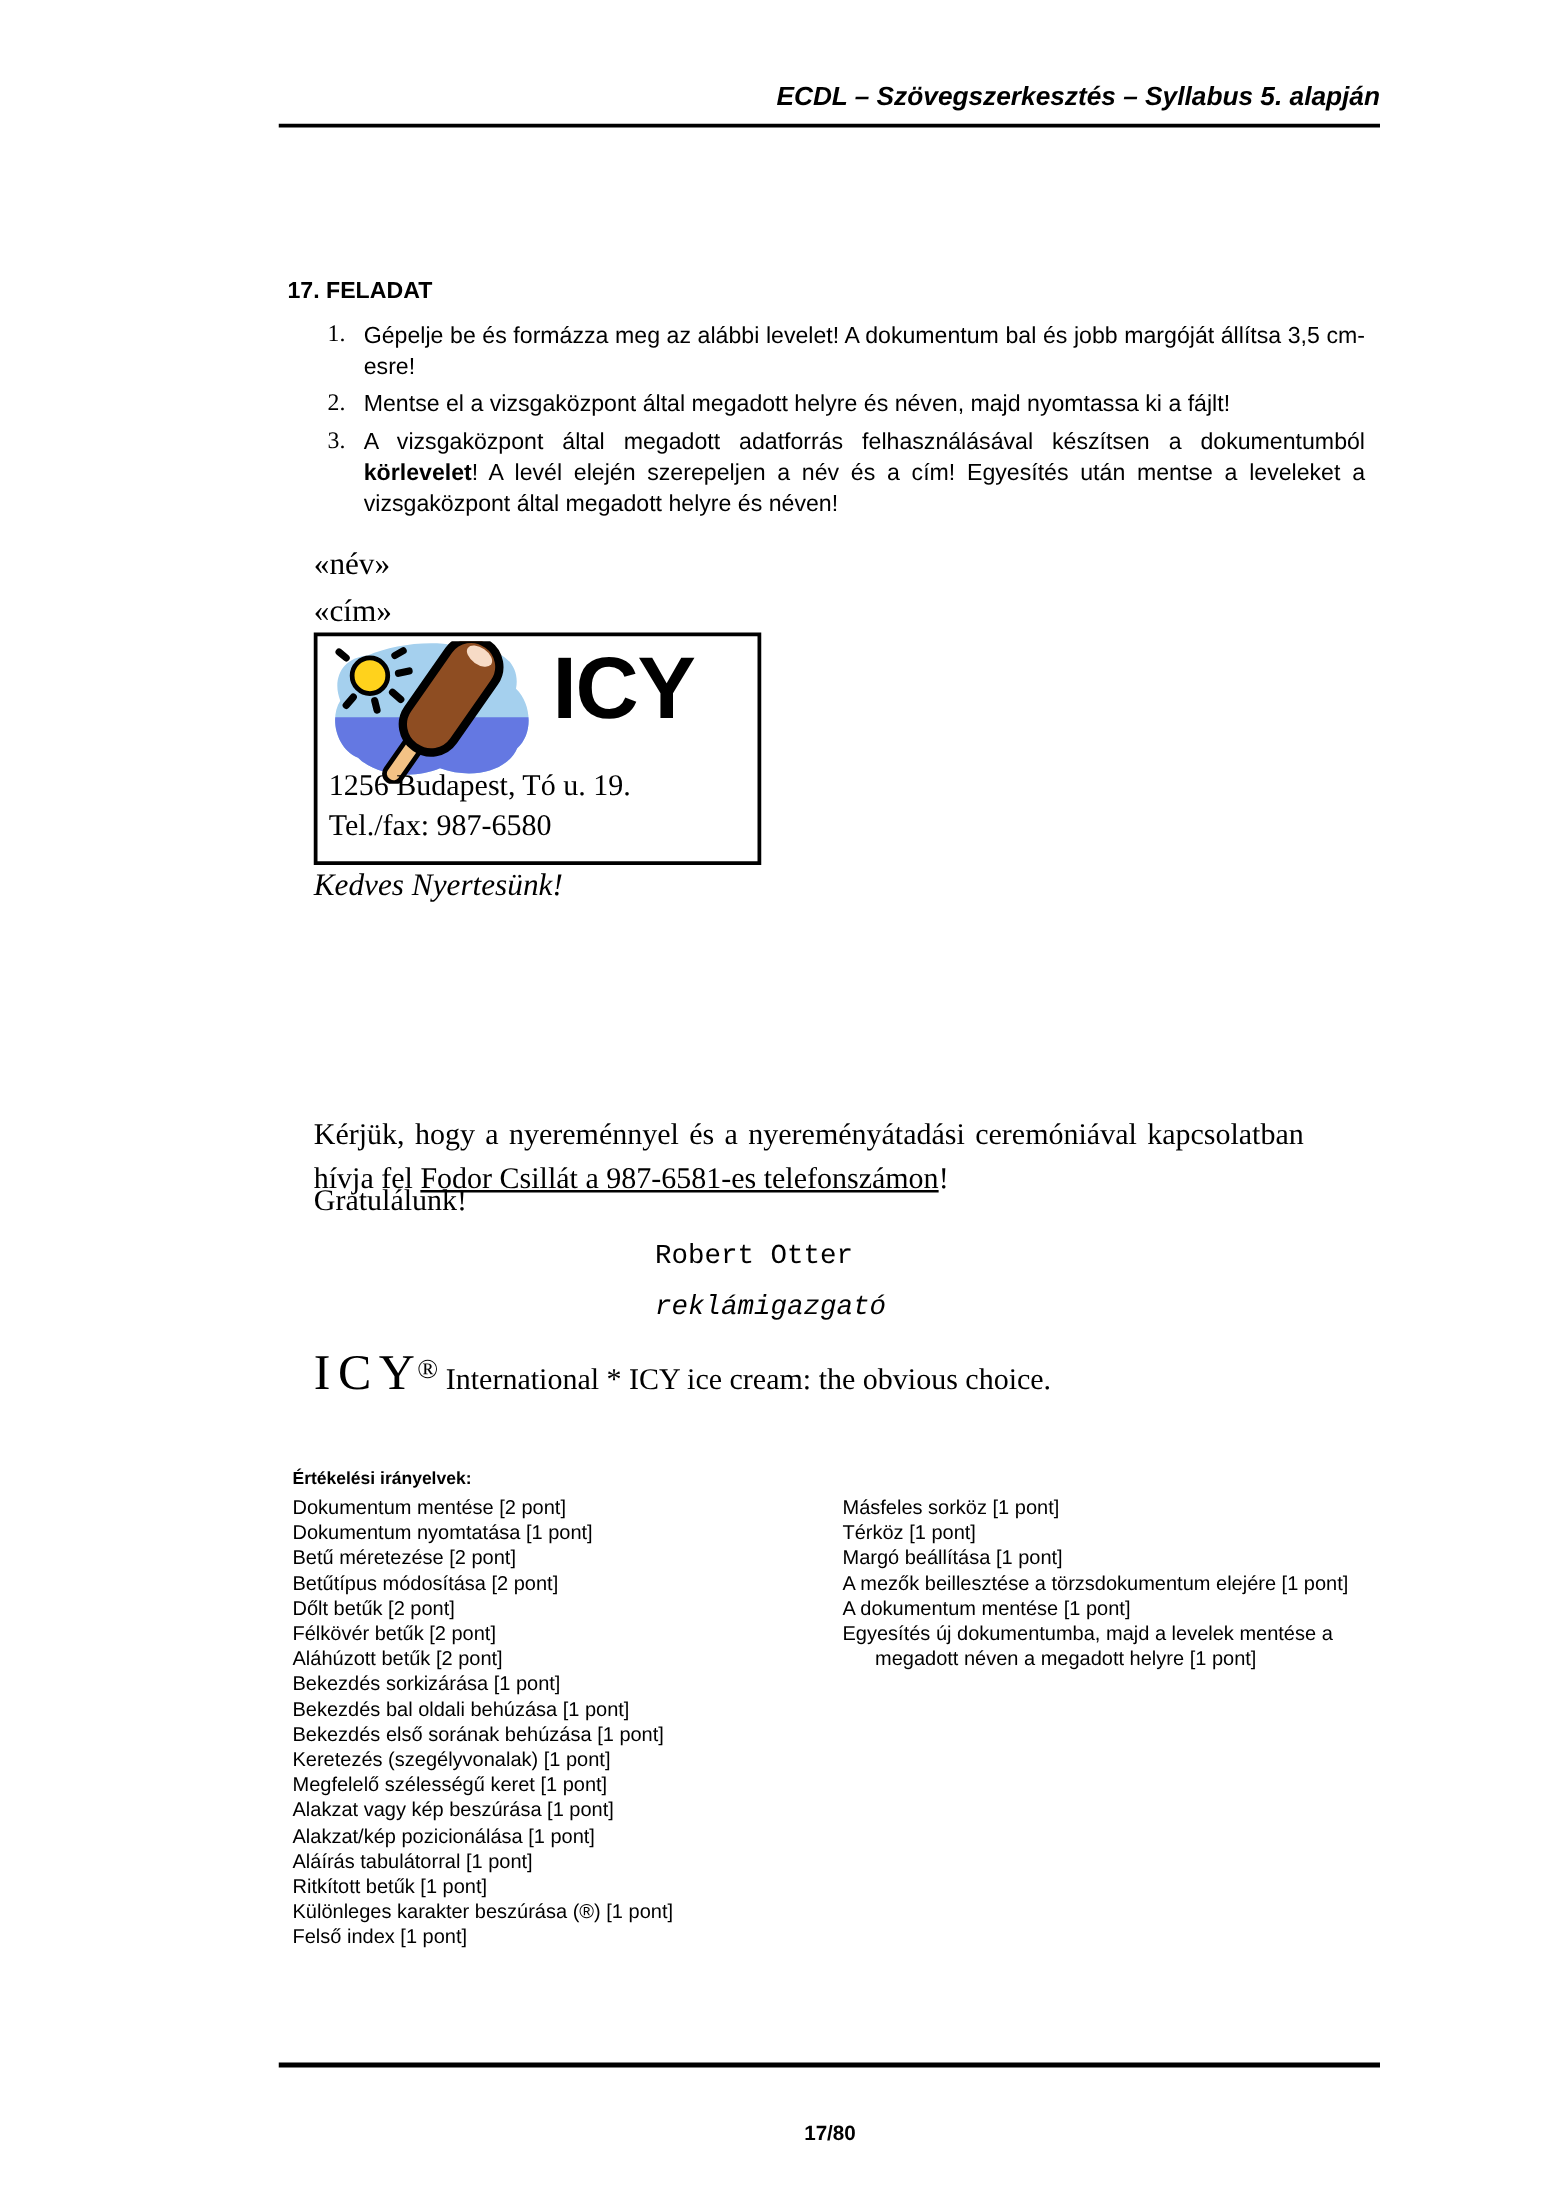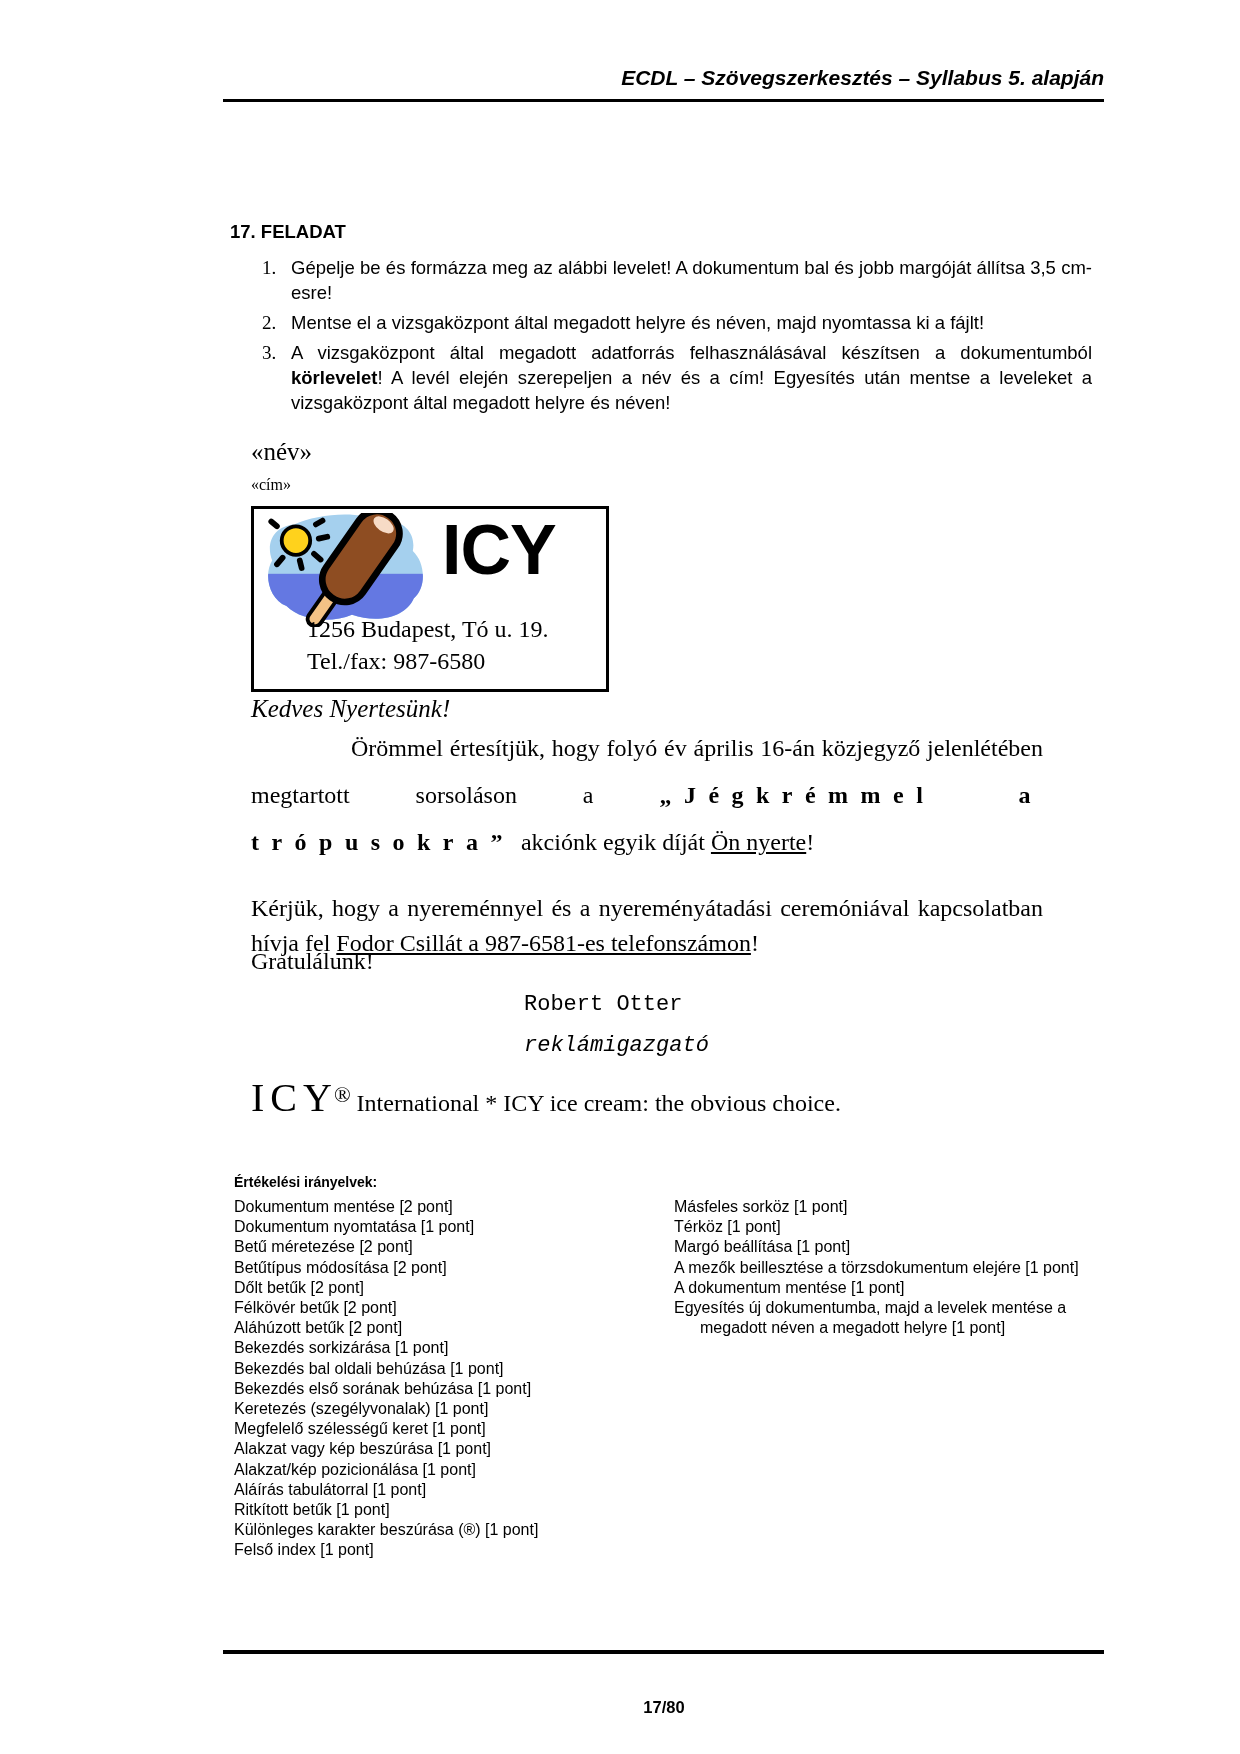--- a/index.html
+++ b/index.html
@@ -27,30 +27,30 @@
     font-size:19px; line-height:25px;
   }
   .task-text {
     width:801px; text-align:justify; font-size:18.5px; line-height:25px;
   }
   .task-text b { font-weight:bold; }
 
   
   .serif { font-family:"Liberation Serif","DejaVu Serif",serif; }
   .merge-name { top:438px; left:207px; font-size:25px; }
-  .merge-addr { top:476px; left:207px; font-size:16px; }
+  .merge-addr { top:476px; left:207px; font-size:25px; }
 
   .logo-box { top:506px; left:207px; width:352px; height:180px; border:3px solid #000; }
   .logo-art { position:absolute; left:5px; top:4px; width:186px; height:114px; }
   .logo-brand {
     position:absolute; left:188px; top:6px; font-size:70px; font-weight:bold;
     letter-spacing:-1px; line-height:1;
     font-family:"Liberation Sans","DejaVu Sans",sans-serif;
   }
-  .logo-address { position:absolute; left:9px; top:104px; font-size:24px; line-height:32px;margin-left:44px; }
+  .logo-address { position:absolute; left:9px; top:104px; font-size:24px; line-height:32px; }
 
   .greeting { top:695px; left:207px; font-size:25px; font-style:italic; }
 
   .para1 {
     top:725px; left:207px; width:792px; font-size:24px; line-height:47px;
     text-align:justify; text-indent:100px;
   }
   .campaign { font-weight:bold; letter-spacing:0.52em; word-spacing:0.2em; }
   .uline { text-decoration:underline; }
 
@@ -138,21 +138,20 @@
     </svg>
     <div class="logo-brand">ICY</div>
     <div class="logo-address serif">
       <div>1256 Budapest, Tó u. 19.</div>
       <div>Tel./fax: 987-6580</div>
     </div>
   </div>
 
   <div class="abs serif greeting">Kedves Nyertesünk!</div>
 
-  <div class="abs serif para1"><span>Örömmel értesítjük, hogy folyó év április 16-án közjegyző jelenlétében megtartott sorsoláson a </span><span class="campaign">„Jégkrémmel a trópusokra”</span><span> akciónk egyik díját </span><span class="uline">Ön nyerte</span><span>!</span></div>
 
   <div class="abs serif para2"><span>Kérjük, hogy a nyereménnyel és a nyereményátadási ceremóniával kapcsolatban hívja fel </span><span class="uline">Fodor Csillát a 987-6581-es telefonszámon</span><span>!</span></div>
 
   <div class="abs serif closing">Gratulálunk!</div>
 
   <div class="abs signature">
     <div>Robert Otter</div>
     <div class="sig-title">reklámigazgató</div>
   </div>
 

